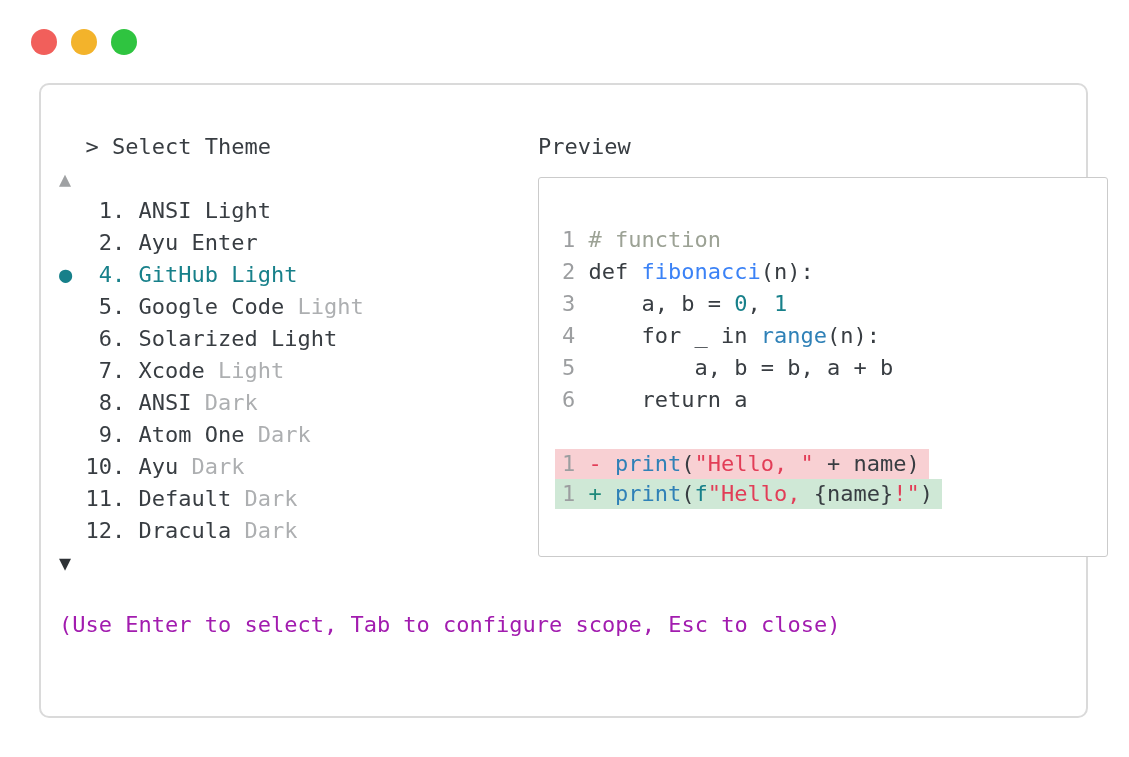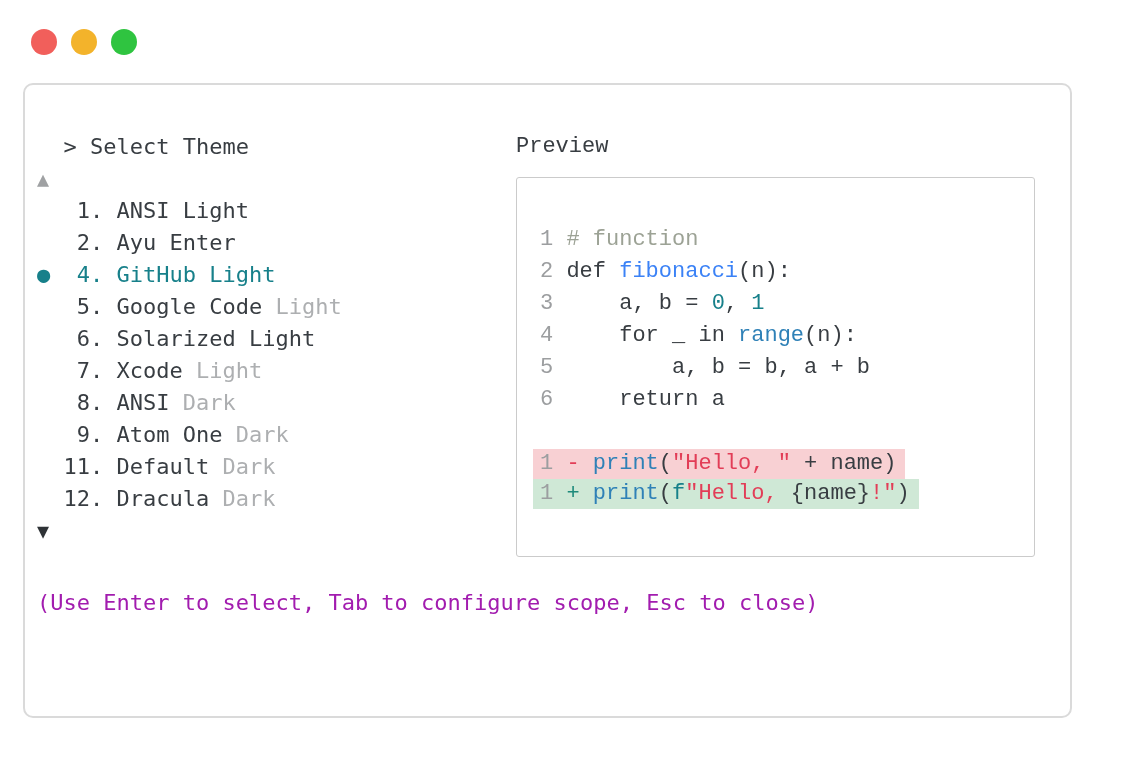--- a/index.html
+++ b/index.html
@@ -10,38 +10,38 @@
   }
   
   .traffic{position:absolute;left:31px;top:29px;display:flex;gap:14px;}
   .dot{width:26px;height:26px;border-radius:50%;}
   .dot.red{background:#f15f5b;}
   .dot.yellow{background:#f3b32b;}
   .dot.green{background:#2fc440;}
 
   
   .panel{
-    position:absolute;left:23px;top:83px;width:1049px;height:635px;
+    position:absolute;left:39px;top:83px;width:1049px;height:635px;
     box-sizing:border-box;border:2px solid #dadada;border-radius:10px;
-    background:#ffffff;padding:46px 18px 0 12px;
+    background:#ffffff;padding:46px 18px 0 18px;
   }
   .cols{display:flex;}
   .leftcol{width:479px;flex:none;}
-  .rightcol{flex:1;font-family:Liberation Mono, monospace;}
+  .rightcol{flex:1;}
 
   .lrow{height:32px;line-height:32px;font-size:22px;white-space:pre;color:#383d42;}
   .lrow .marker{display:inline-block;width:2ch;color:#17808a;}
   .lrow .dim{color:#adafb1;}
   .lrow.sel, .lrow.sel .num, .lrow.sel .label{color:#17808a;}
   .lrow.tri-up{color:#9fa1a3;font-size:20px;}
   .lrow.tri-down{color:#2e3236;font-size:20px;}
 
   .preview-label{height:32px;line-height:32px;font-size:22px;color:#383d42;}
   .preview-box{
-    margin-top:14px;width:519px;height:380px;box-sizing:border-box;
+    margin-top:14px;width:570px;height:380px;box-sizing:border-box;
     border:1.5px solid #cbcbcb;border-radius:3px;background:#ffffff;
     padding:46px 0 0 23px;overflow:hidden;
   }
   .crow{height:32px;line-height:32px;font-size:22px;white-space:pre;color:#383d42;}
   .crow.blank{height:33px;}
   .crow.diff{height:30px;line-height:30px;}
   .ln{color:#9c9ea0;}
   .bg{display:inline-block;height:100%;margin-left:-7px;padding:0 9px 0 7px;}
   .bg.removed{background:#f8d0d3;}
   .bg.added{background:#cfe8d6;}
@@ -75,20 +75,21 @@
       <div class="lrow tri-up"><span>▲</span></div>
       <div>
           <div class="lrow"><span class="marker">  </span><span class="num"> 1. </span><span class="label">ANSI Light</span></div>
           <div class="lrow"><span class="marker">  </span><span class="num"> 2. </span><span class="label">Ayu Enter</span></div>
           <div class="lrow sel"><span class="marker">● </span><span class="num"> 4. </span><span class="label">GitHub Light</span></div>
           <div class="lrow"><span class="marker">  </span><span class="num"> 5. </span><span class="label">Google Code</span><span class="dim"> Light</span></div>
           <div class="lrow"><span class="marker">  </span><span class="num"> 6. </span><span class="label">Solarized Light</span></div>
           <div class="lrow"><span class="marker">  </span><span class="num"> 7. </span><span class="label">Xcode</span><span class="dim"> Light</span></div>
           <div class="lrow"><span class="marker">  </span><span class="num"> 8. </span><span class="label">ANSI</span><span class="dim"> Dark</span></div>
           <div class="lrow"><span class="marker">  </span><span class="num"> 9. </span><span class="label">Atom One</span><span class="dim"> Dark</span></div>
+          <div class="lrow"><span class="marker">  </span><span class="num">10. </span><span class="label">Ayu</span><span class="dim"> Dark</span></div>
           <div class="lrow"><span class="marker">  </span><span class="num">11. </span><span class="label">Default</span><span class="dim"> Dark</span></div>
           <div class="lrow"><span class="marker">  </span><span class="num">12. </span><span class="label">Dracula</span><span class="dim"> Dark</span></div>
         </div>
       <div class="lrow tri-down"><span>▼</span></div>
     </div>
     <div class="rightcol">
       <div class="preview-label">Preview</div>
       <div class="preview-box">
         <div>
             <div class="crow"><span class="plain"><span class="ln">1</span> <span class="tk-com"># function</span></span></div>

